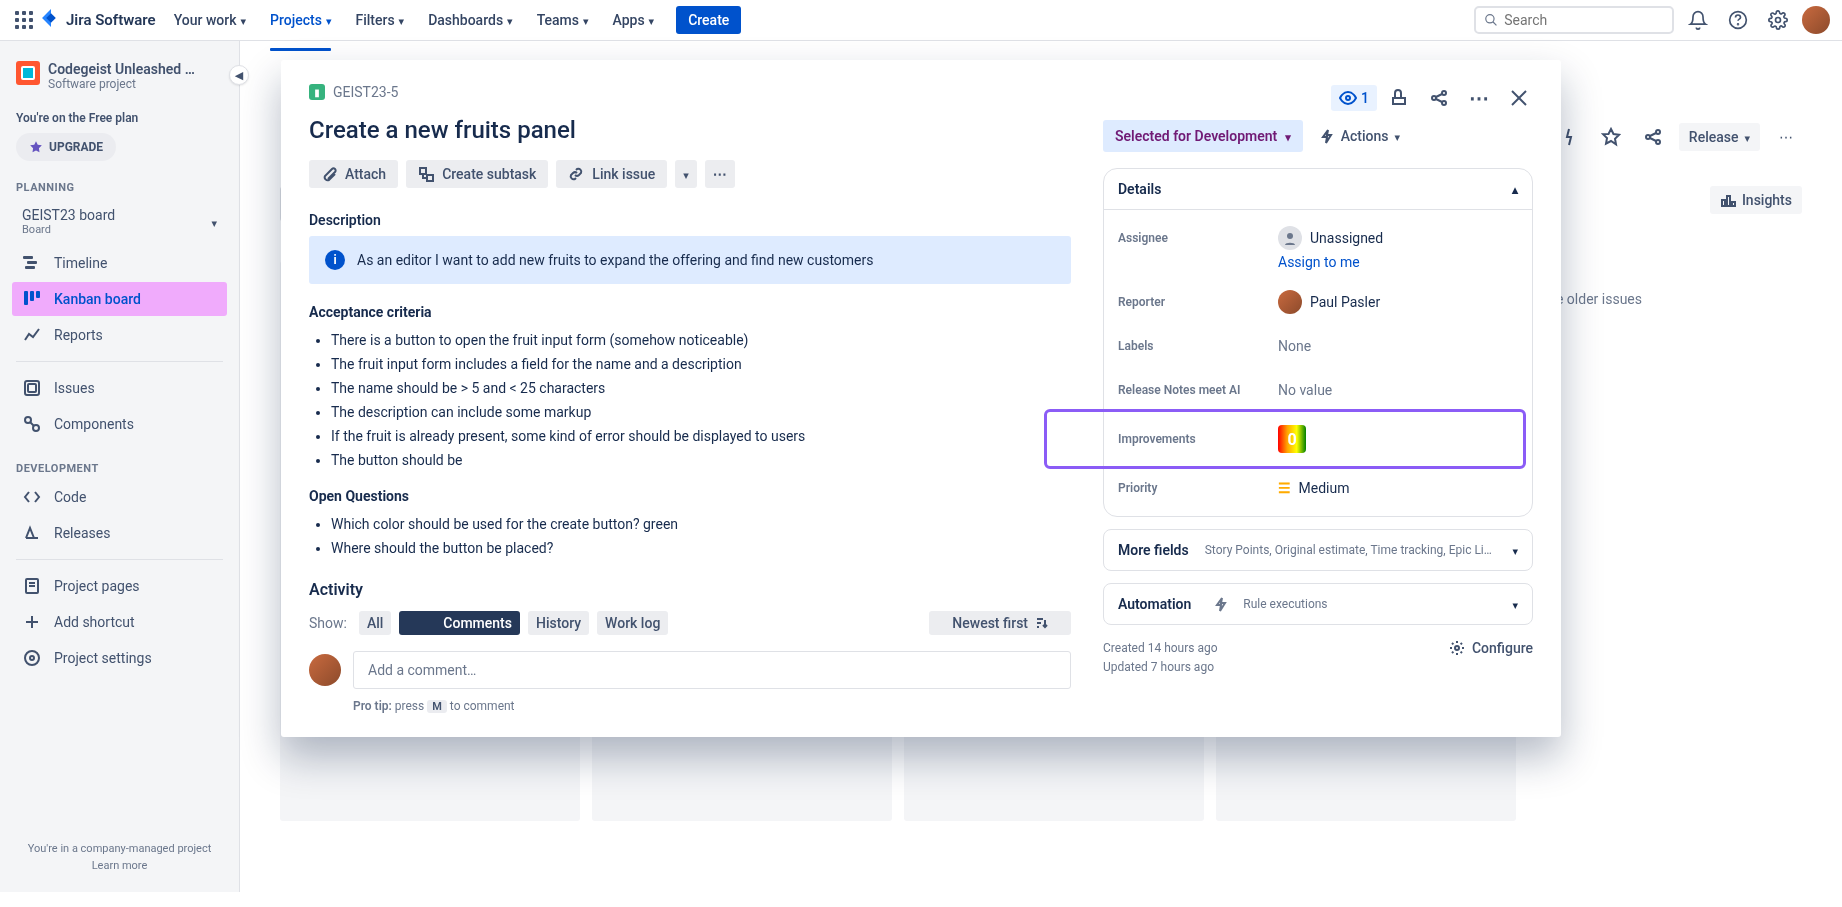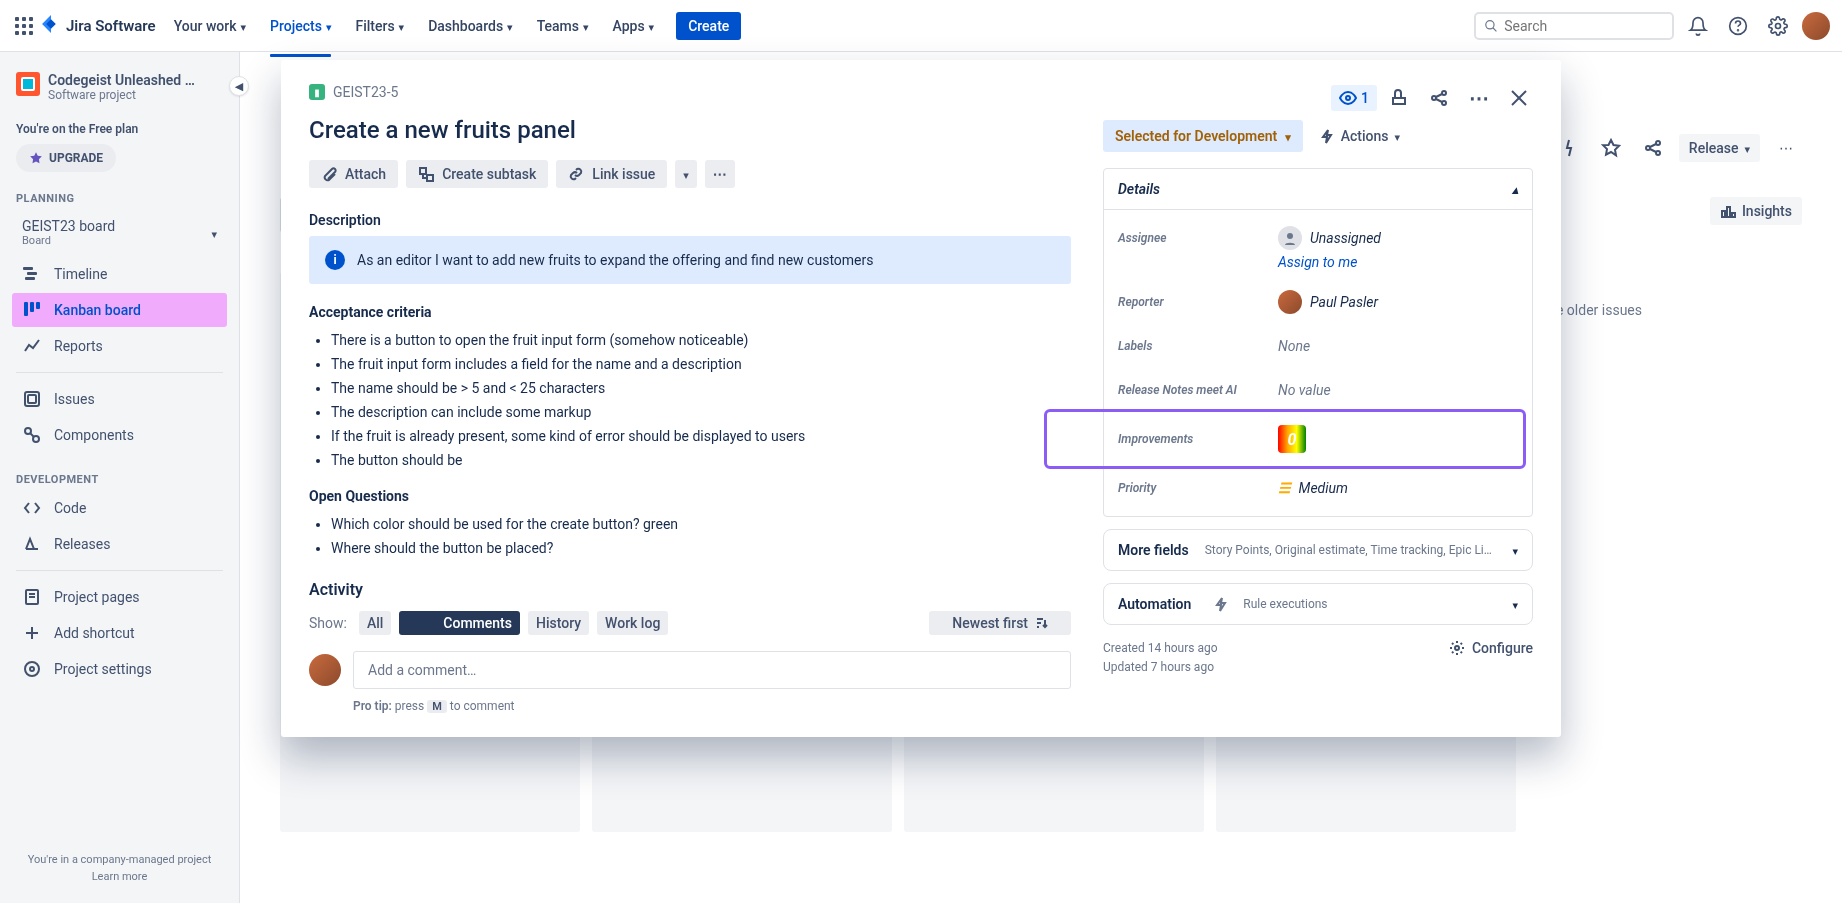--- a/index.html
+++ b/index.html
@@ -1,19 +1,19 @@
 <!DOCTYPE html>
 <html><head>
 <meta charset="utf-8">
 <style>
 * { box-sizing: border-box; margin: 0; padding: 0; font-family: -apple-system, BlinkMacSystemFont, "Segoe UI", Roboto, sans-serif; }
 body { background: #fff; color: #172B4D; font-size: 14px; overflow: hidden; }
 
 
-.topnav { height: 52px; display: flex; align-items: center; padding: 0 12px; border-bottom: 1px solid #DFE1E6; background:#fff; }
+.topnav { height: 41px; display: flex; align-items: center; padding: 0 12px; border-bottom: 1px solid #DFE1E6; background:#fff; }
 .topnav .apps-icon { width: 24px; height: 24px; display: flex; align-items:center; justify-content:center; cursor:pointer; }
 .topnav .logo { display: flex; align-items: center; margin: 0 8px 0 4px; font-weight: 600; color: #253858; font-size: 15px; }
 .topnav .logo svg { margin-right: 4px; }
 .topnav .menus { display: flex; align-items: center; gap: 4px; }
 .topnav .menu-item { padding: 6px 10px; border-radius: 3px; cursor: pointer; color: #344563; display:flex; align-items:center; gap:4px; font-weight:500; }
 .topnav .menu-item.active { color:#0052CC; position: relative; }
 .topnav .menu-item.active::after { content:''; position:absolute; bottom:-17px; left:10px; right:10px; height:3px; background:#0052CC; border-radius:1px; }
 .topnav .create-btn { background: #0052CC; color: #fff; padding: 6px 12px; border-radius: 3px; font-weight:500; margin-left:8px; cursor:pointer; }
 .topnav .right { margin-left: auto; display: flex; align-items: center; gap: 8px; }
 .topnav .search { display:flex; align-items:center; background:#fff; border:2px solid #DFE1E6; border-radius:5px; padding:4px 8px; width:200px; }
@@ -97,24 +97,24 @@
 .pro-tip b { font-weight:600; }
 .kbd { display:inline-block; background:#EBECF0; border-radius:3px; padding:0 5px; font-size:11px; font-weight:600; color:#42526E; }
 
 
 .modal-header-icons { position:absolute; right:24px; top:20px; display:flex; align-items:center; gap:4px; }
 .hicon { width:36px; height:36px; display:flex; align-items:center; justify-content:center; cursor:pointer; border-radius:3px; color:#42526E; }
 .watch-badge { display:flex; align-items:center; gap:4px; background:#E9F2FF; color:#0052CC; padding:4px 8px; border-radius:3px; font-weight:500; }
 
 
 .right-top { display:flex; align-items:center; gap:12px; margin-bottom:16px; margin-top: 36px; }
-.status-btn { background:#DEEBFF; color:#a16207; font-weight:600; padding:8px 12px; border-radius:3px; display:flex; align-items:center; gap:8px; cursor:pointer; }
+.status-btn { background:#DEEBFF; color:#701a75; font-weight:600; padding:8px 12px; border-radius:3px; display:flex; align-items:center; gap:8px; cursor:pointer; }
 .actions-btn { display:flex; align-items:center; gap:6px; padding:6px 4px; cursor:pointer; font-weight:500; color:#42526E; }
 
-.details-panel { border:1px solid #DFE1E6; border-radius:4px;font-style:italic; }
+.details-panel { border:1px solid #DFE1E6; border-radius:14px; }
 .panel-header { padding:12px 14px; font-weight:600; display:flex; align-items:center; border-bottom:1px solid #DFE1E6; cursor:pointer; }
 .panel-header .chev { margin-left:auto; }
 .details-body { padding: 6px 0; }
 .detail-row { display:flex; align-items:center; padding: 10px 14px; min-height:44px; }
 .detail-label { width: 160px; font-size:12px; font-weight:600; color:#6B778C; }
 .detail-value { display:flex; align-items:center; gap:8px; font-size:14px; color:#172B4D; flex:1; }
 .unassigned-ava { width:24px; height:24px; border-radius:50%; background:#DFE1E6; display:flex; align-items:center; justify-content:center; color:#6B778C; font-size:14px; }
 .reporter-ava { width:24px; height:24px; border-radius:50%; background:linear-gradient(135deg,#c96a3f,#8c4a2b); }
 .assign-link { font-size:14px; color:#0052CC; cursor:pointer; padding: 0 14px 10px 174px; margin-top:-6px; }
 .priority-ico { color:#FFAB00; font-weight:700; }

